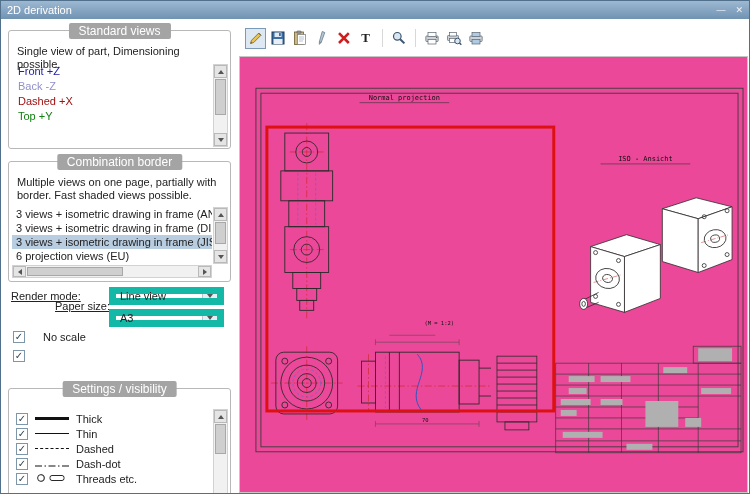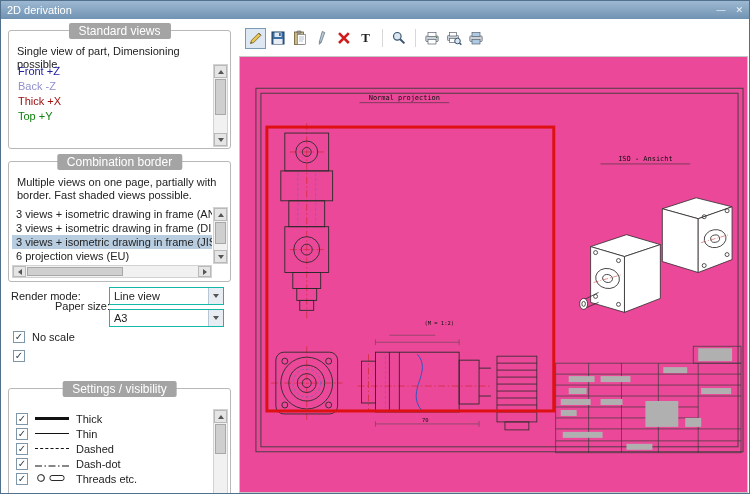--- a/index.html
+++ b/index.html
@@ -45,30 +45,30 @@
   .hsb-btn.left{left:0;}
   .hsb-btn.right{right:0;}
   .hsb-thumb{position:absolute;top:1px;height:9px;background:#cfcfcf;border:1px solid #a8a8a8;}
   .tri{width:0;height:0;}
   .tri.up{border-left:3px solid transparent;border-right:3px solid transparent;border-bottom:4px solid #555;}
   .tri.down{border-left:3px solid transparent;border-right:3px solid transparent;border-top:4px solid #555;}
   .tri.left{border-top:3px solid transparent;border-bottom:3px solid transparent;border-right:4px solid #555;}
   .tri.right{border-top:3px solid transparent;border-bottom:3px solid transparent;border-left:4px solid #555;}
 
   
-  .frm-label{position:absolute;left:10px;line-height:18px;}
-  .select{position:absolute;left:108px;width:115px;height:18px;border:1px solid #14b8a6;background:#fff;
+  .frm-label{position:absolute;left:10px;line-height:18px;text-decoration:underline;}
+  .select{position:absolute;left:108px;width:115px;height:18px;border:7px solid #14b8a6;background:#fff;
     display:flex;align-items:center;}
   .select .val{flex:1;padding-left:4px;line-height:16px;white-space:nowrap;overflow:hidden;}
   .select .dd{width:15px;height:100%;background:#e7edf3;border-left:1px solid #b6c6d4;
     display:flex;align-items:center;justify-content:center;}
   .cb{width:12px;height:12px;border:1px solid #7e96aa;background:#fff;display:inline-flex;
     align-items:center;justify-content:center;font-size:10px;color:#33434f;line-height:1;flex:0 0 auto;}
   .cb-row{position:absolute;left:12px;display:flex;align-items:flex-start;}
-  .cb-row .lbl{margin-left:7px;line-height:13px;}
+  .cb-row .lbl{margin-left:18px;line-height:13px;}
 
   
   .set-list{position:absolute;left:4px;top:22px;right:19px;}
   .set-item{height:15px;display:flex;align-items:center;padding-left:3px;}
   .set-item .ls{display:inline-block;width:34px;margin:0 7px;flex:0 0 auto;}
   .ls.thick{border-top:3px solid #111;}
   .ls.thin{border-top:1px solid #111;}
   .ls.dashed{border-top:1px dashed #111;}
 
   
@@ -101,21 +101,21 @@
   </div>
 
   <div class="left-panel">
 
     <div class="groupbox gb-standard">
       <div class="gb-badge">Standard views</div>
       <div class="gb-desc">Single view of part, Dimensioning possible.</div>
       <div class="std-list">
         <div class="std-item" style="color: rgb(32, 32, 160);">Front +Z</div>
         <div class="std-item" style="color: rgb(144, 144, 204);">Back -Z</div>
-        <div class="std-item" style="color: rgb(160, 16, 16);">Thick +X</div>
+        <div class="std-item" style="color: rgb(160, 16, 16);">Dashed +X</div>
         <div class="std-item" style="color: rgb(16, 128, 16);">Top +Y</div>
       </div>
       <div class="vscroll" style="right:2px;top:33px;height:83px;">
         <div class="sb-btn top">
             <span class="tri up"></span>
           </div>
         <div class="sb-thumb" style="top:14px;height:36px;"></div>
         <div class="sb-btn bottom">
             <span class="tri down"></span>
           </div>

